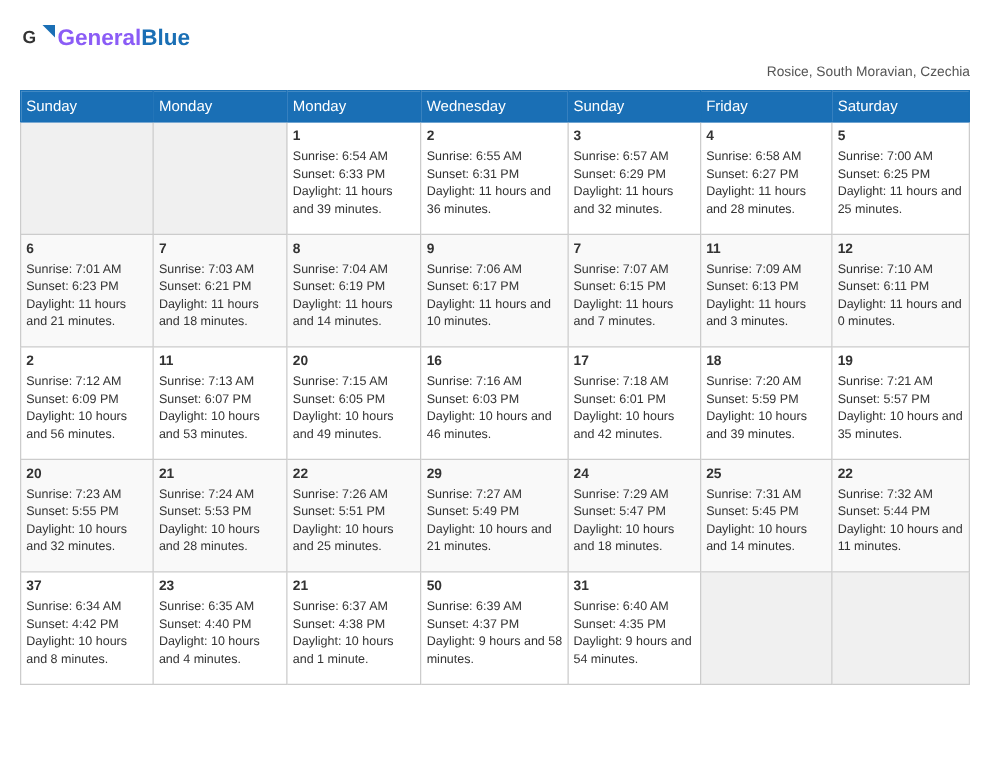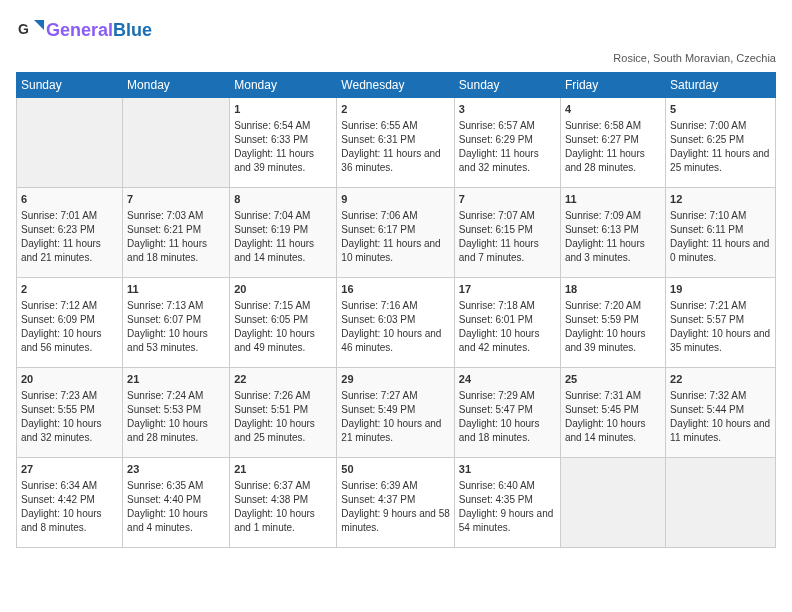--- a/index.html
+++ b/index.html
@@ -227,21 +227,21 @@
           <div class="day-num">25</div>
           <div class="day-info">Sunrise: 7:31 AM<br>Sunset: 5:45 PM<br>Daylight: 10 hours and 14 minutes.</div>
         </td>
         <td>
           <div class="day-num">22</div>
           <div class="day-info">Sunrise: 7:32 AM<br>Sunset: 5:44 PM<br>Daylight: 10 hours and 11 minutes.</div>
         </td>
       </tr>
       <tr>
         <td>
-          <div class="day-num">27</div>
+          <div class="day-num">37</div>
           <div class="day-info">Sunrise: 6:34 AM<br>Sunset: 4:42 PM<br>Daylight: 10 hours and 8 minutes.</div>
         </td>
         <td>
           <div class="day-num">23</div>
           <div class="day-info">Sunrise: 6:35 AM<br>Sunset: 4:40 PM<br>Daylight: 10 hours and 4 minutes.</div>
         </td>
         <td>
           <div class="day-num">21</div>
           <div class="day-info">Sunrise: 6:37 AM<br>Sunset: 4:38 PM<br>Daylight: 10 hours and 1 minute.</div>
         </td>

